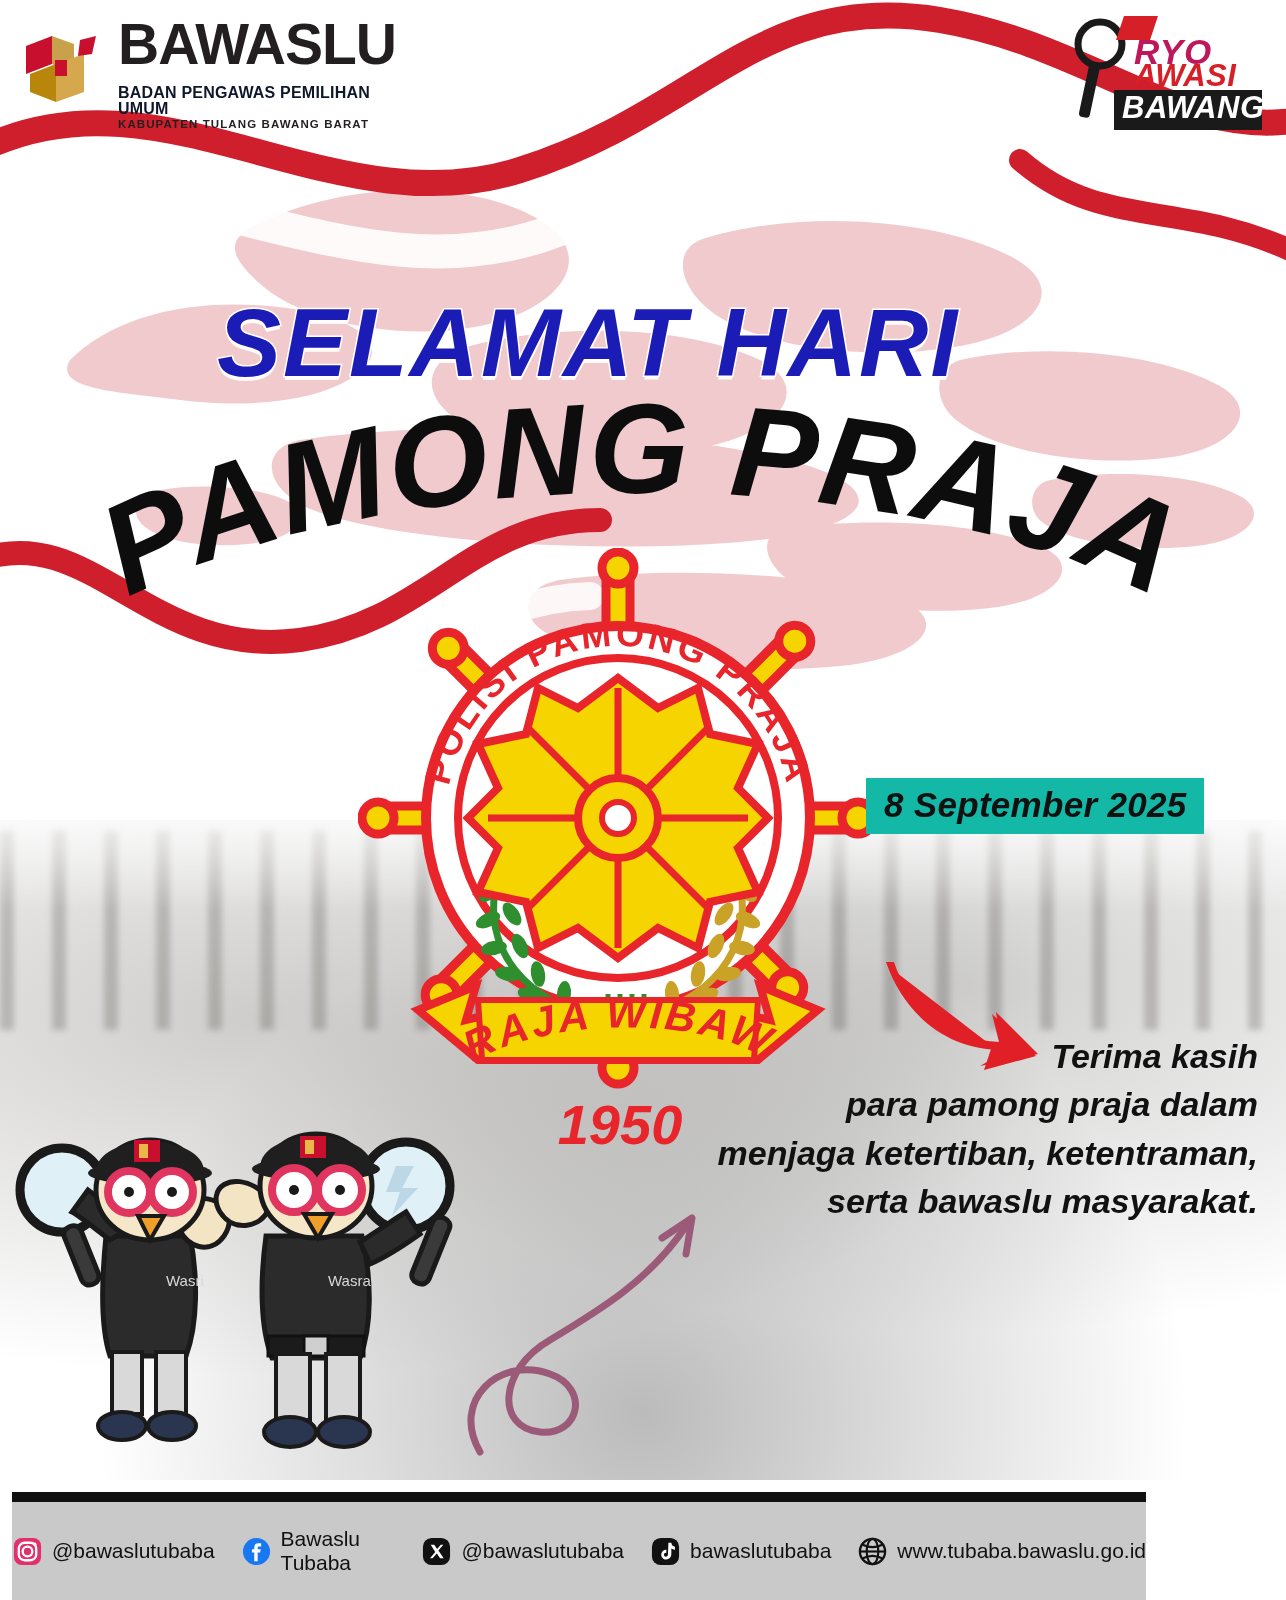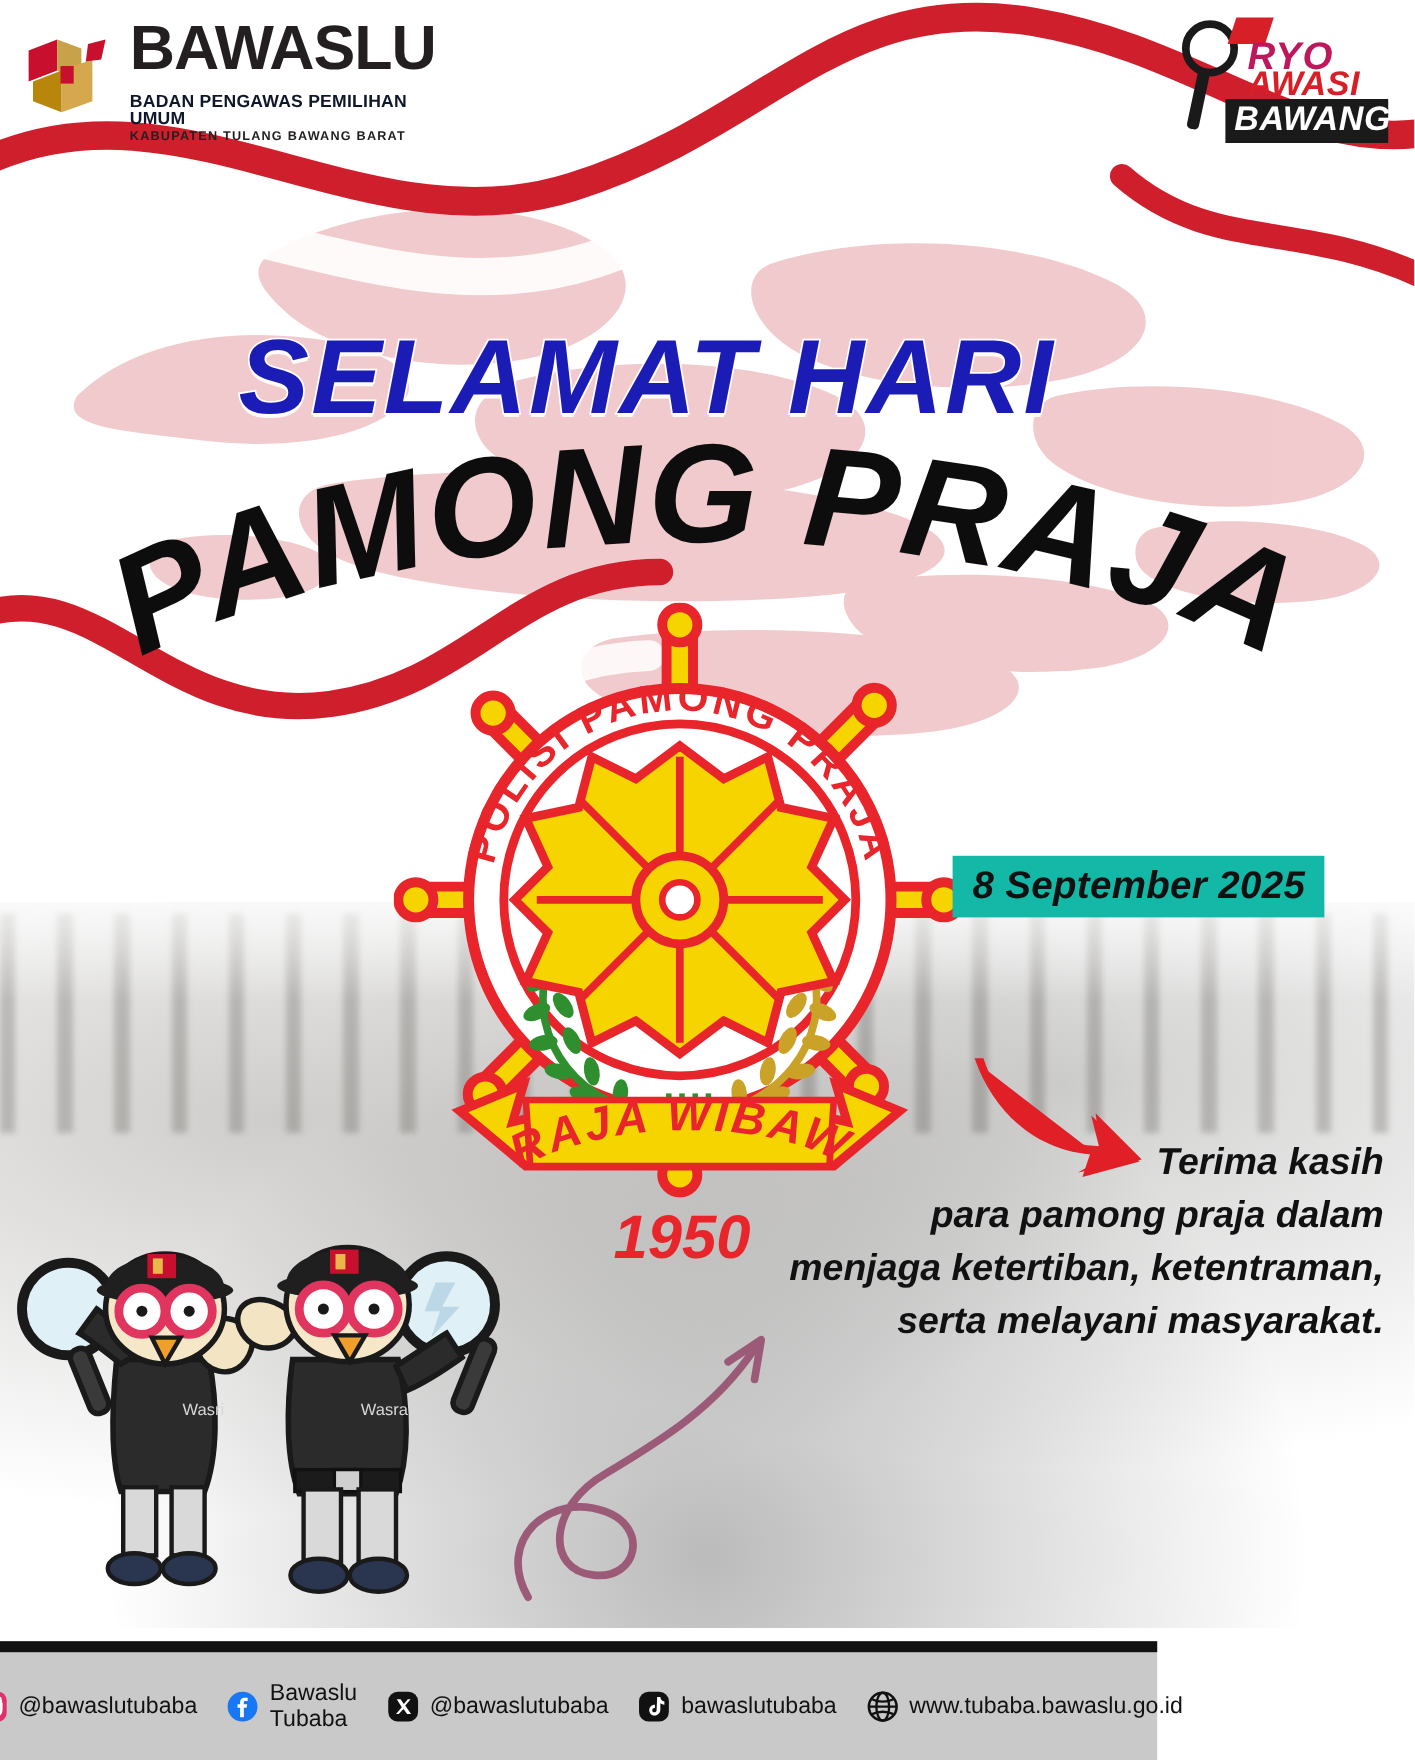--- a/index.html
+++ b/index.html
@@ -114,21 +114,21 @@
     font-size:34px; line-height:1.42; font-weight:bold; font-style:italic;
     color:#111; font-family:"Liberation Sans", sans-serif;
   }
   .thanks .line1 { padding-left:300px; }
 
   
   .mascots { position:absolute; left:10px; top:1040px; width:470px; height:420px; }
 
   
   .footer {
-    position:absolute; left:0; bottom:0; width:1052px; height:108px;
+    position:absolute; left:12px; bottom:0; width:1134px; height:108px;
     background:#c9c9c9; border-top:10px solid #111;
     display:flex; align-items:center; justify-content:center; gap:26px;
   }
   .f-item { display:flex; align-items:center; gap:9px; font-size:21px; color:#111; font-weight:500; }
   .f-ico { width:31px; height:31px; flex:0 0 auto; display:block; }
 
   .arrow-red { position:absolute; left:880px; top:960px; width:160px; height:110px; }
   .curl-arrow { position:absolute; left:440px; top:1160px; width:290px; height:300px; }
 </style>
 </head>
@@ -305,21 +305,21 @@
 
   <svg class="arrow-red" viewBox="0 0 160 110">
     <path d="M8 6 C22 48, 60 84, 120 86 L112 54 L156 96 L104 110 L112 86" fill="#e01f27"></path>
     <path d="M6 2 C26 58, 70 92, 128 90 L100 106 L158 94 L116 52 L120 82 C66 80, 28 46, 14 2 Z" fill="#e01f27"></path>
   </svg>
 
   <div class="thanks">
     <div class="line1">Terima kasih</div>
     <div>para pamong praja dalam</div>
     <div>menjaga ketertiban, ketentraman,</div>
-    <div>serta melayani masyarakat.</div>
+    <div>serta bawaslu masyarakat.</div>
   </div>
 
   <svg class="curl-arrow" viewBox="0 0 290 300">
     <path d="M40 292 C10 240, 60 196, 110 214 C150 228, 140 276, 100 272 C56 268, 58 210, 110 180 C160 150, 210 120, 246 66" fill="none" stroke="#9b5b78" stroke-width="7" stroke-linecap="round"></path>
     <path d="M222 78 L252 58 L246 94" fill="none" stroke="#9b5b78" stroke-width="7" stroke-linecap="round" stroke-linejoin="round"></path>
   </svg>
 
   <svg class="mascots" viewBox="0 0 470 420">
 
     <g>

